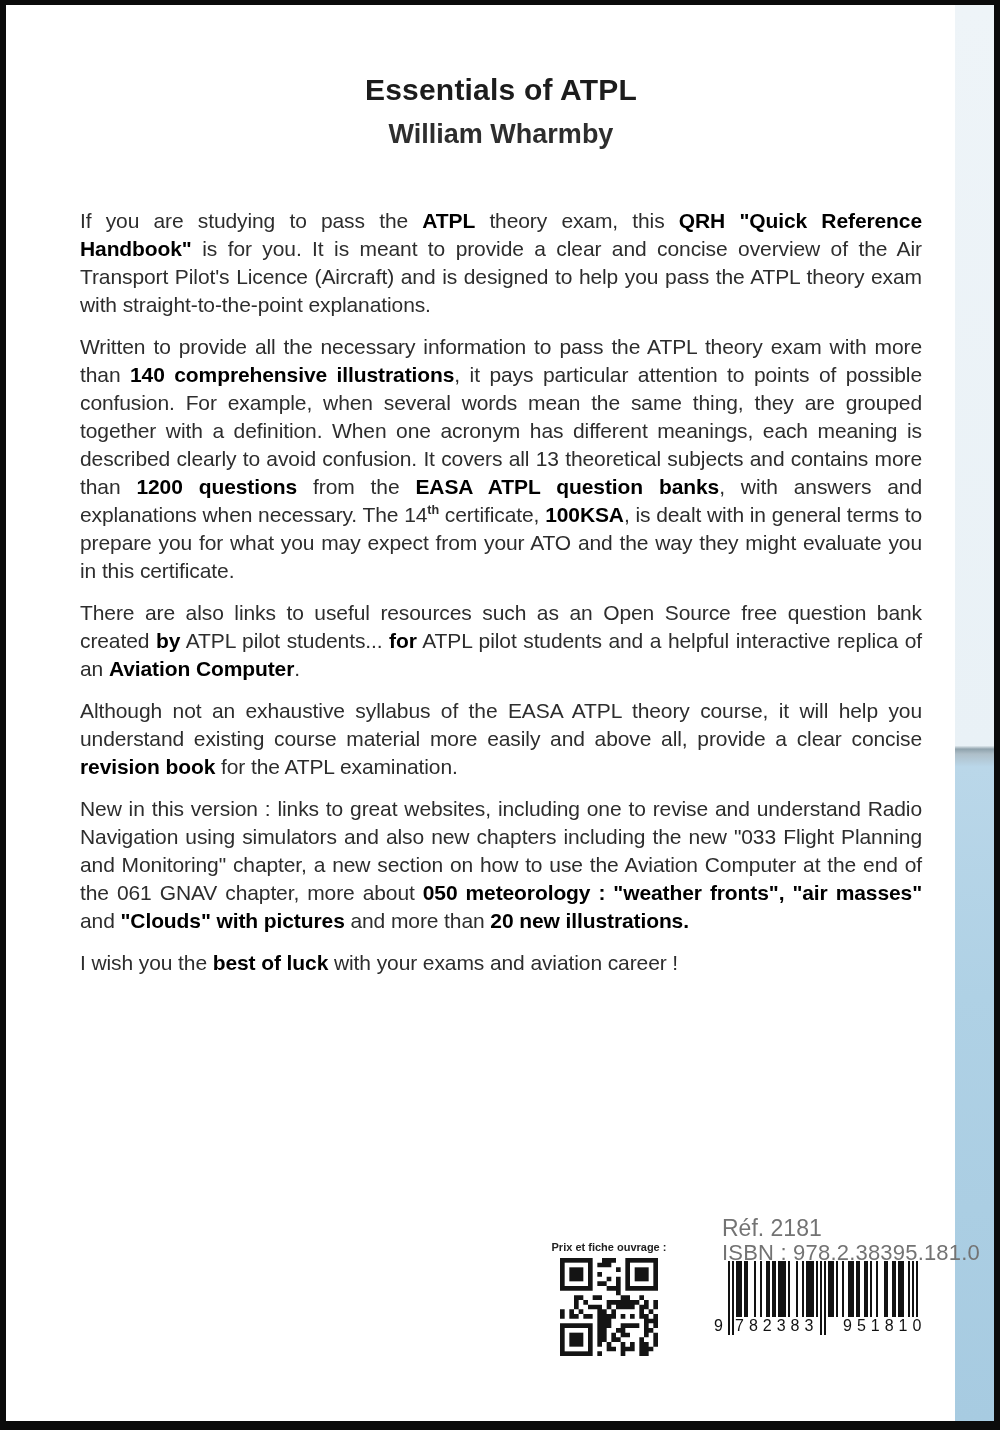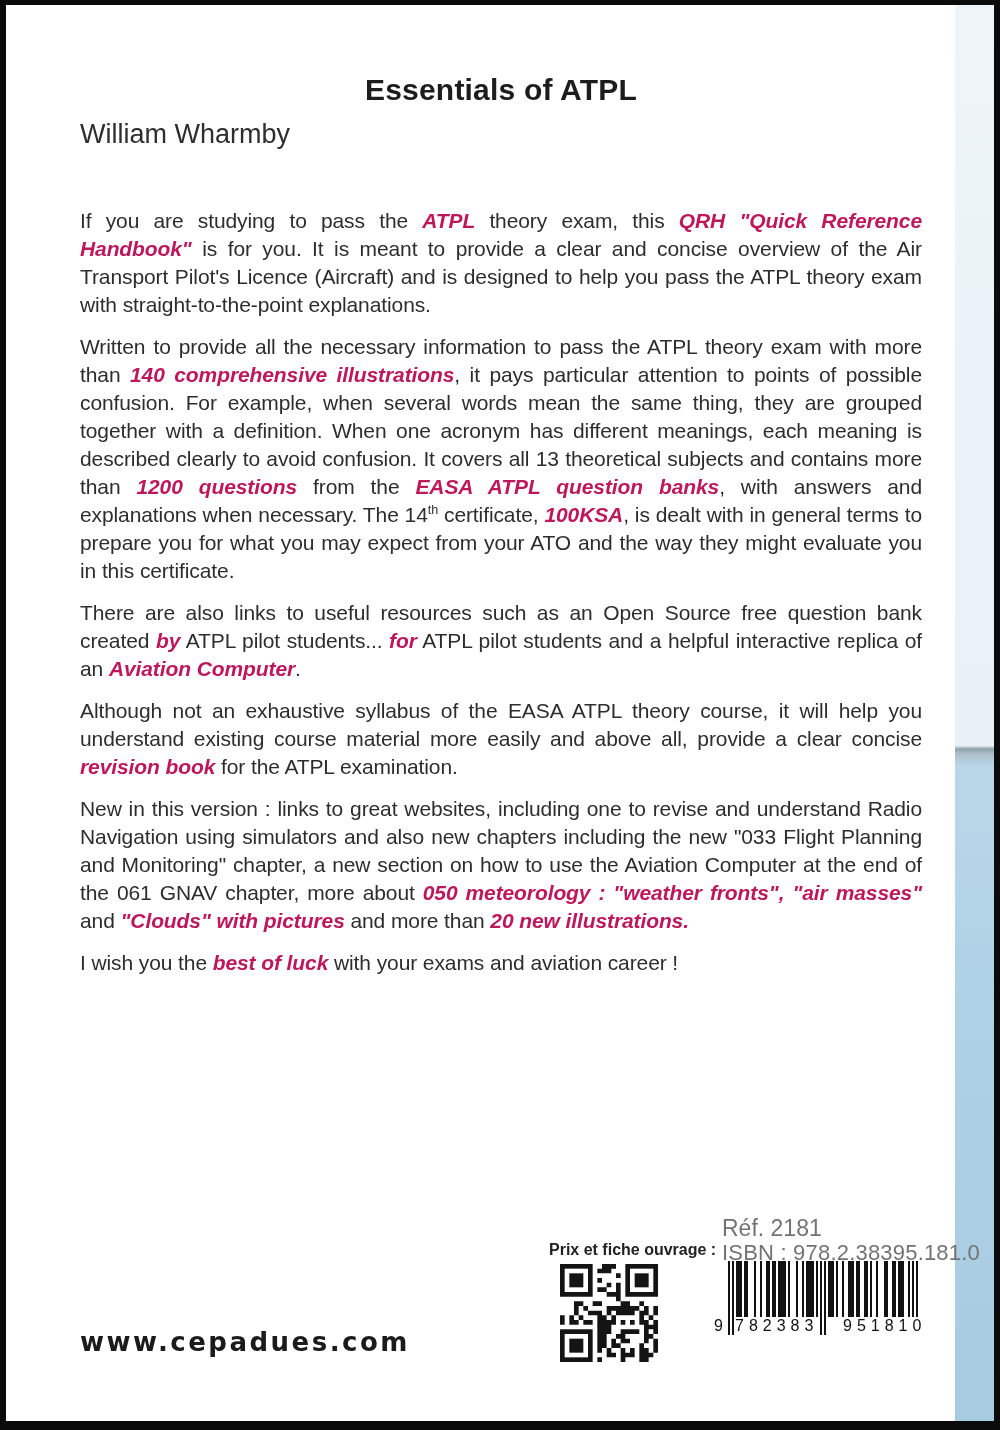--- a/index.html
+++ b/index.html
@@ -7,31 +7,31 @@
   .page{position:absolute;left:6px;top:5px;right:6px;bottom:9px;background:#ffffff;overflow:hidden;}
   .strip{position:absolute;top:0;right:0;bottom:0;width:39px;
          background:linear-gradient(180deg,
            #eef4f8 0%, #e9f1f6 52.3%,
            #8fa2ac 52.55%, #aebfc9 52.9%,
            #bad7e9 53.8%, #afd1e5 70%, #a7cbe1 100%);}
   .content{position:absolute;left:74px;top:0;width:842px;color:#2d2d2d;
            font-family:"Liberation Sans",sans-serif;}
   .title{margin:66px 0 0;text-align:center;font-size:30px;line-height:38px;
          font-weight:700;color:#1c1c1c;letter-spacing:0.2px;}
-  .author{margin:8px 0 6px;text-align:left;font-size:27px;line-height:34px;
-          font-weight:400;color:#2e2e2e;}
+  .author{margin:8px 0 6px;text-align:center;font-size:27px;line-height:34px;
+          font-weight:700;color:#2e2e2e;}
   .paras{margin-top:56px;}
   .paras p{margin:0 0 14px;font-size:21px;line-height:28px;text-align:justify;
            letter-spacing:-0.1px;}
-  .b{font-weight:700;color:#be185d;font-style:italic;}
-  sup{font-size:0.6em;line-height:0;vertical-align:super;}
+  .b{font-weight:700;color:#000000;}
+  sup{font-size:0.6em;line-height:0;vertical-align:super;font-weight:bold;}
   .website{position:absolute;left:74px;top:1322px;font-size:26px;font-weight:700;
            letter-spacing:2.5px;color:#1b1b1b;font-family:"DejaVu Sans",sans-serif;}
   .qr-block{position:absolute;left:543px;top:1236px;width:120px;text-align:center;}
-  .qr-label{font-size:16px;font-weight:700;color:#222;
+  .qr-label{font-size:11px;font-weight:700;color:#222;
             font-family:"Liberation Sans",sans-serif;white-space:nowrap;}
   .qr{width:98px;height:98px;margin:5px auto 0;display:block;}
   .ref-block{position:absolute;left:716px;top:1210px;color:#737373;
              font-family:"Liberation Sans",sans-serif;}
   .ref{font-size:23px;line-height:27px;}
   .isbn{font-size:22px;line-height:21px;letter-spacing:0.2px;}
   .barcode{position:absolute;left:722px;top:1256px;width:190px;height:96px;}
   .barcode svg{display:block;}
   .bc-digits{position:absolute;top:54px;left:0;width:100%;height:22px;
              font-family:"Liberation Sans",sans-serif;font-size:16px;color:#111;}
@@ -54,21 +54,20 @@
       <div class="paras">
         <p><span>If you are studying to pass the </span><span class="b">ATPL</span><span> theory exam, this </span><span class="b">QRH "Quick Reference Handbook"</span><span> is for you. It is meant to provide a clear and concise overview of the Air Transport Pilot's Licence (Aircraft) and is designed to help you pass the ATPL theory exam with straight-to-the-point explanations.</span></p>
         <p><span>Written to provide all the necessary information to pass the ATPL theory exam with more than </span><span class="b">140 comprehensive illustrations</span><span>, it pays particular attention to points of possible confusion. For example, when several words mean the same thing, they are grouped together with a definition. When one acronym has different meanings, each meaning is described clearly to avoid confusion. It covers all 13 theoretical subjects and contains more than </span><span class="b">1200 questions</span><span> from the </span><span class="b">EASA ATPL question banks</span><span>, with answers and explanations when necessary. The 14</span><sup>th</sup><span> certificate, </span><span class="b">100KSA</span><span>, is dealt with in general terms to prepare you for what you may expect from your ATO and the way they might evaluate you in this certificate.</span></p>
         <p><span>There are also links to useful resources such as an Open Source free question bank created </span><span class="b">by</span><span> ATPL pilot students... </span><span class="b">for</span><span> ATPL pilot students and a helpful interactive replica of an </span><span class="b">Aviation Computer</span><span>.</span></p>
         <p><span>Although not an exhaustive syllabus of the EASA ATPL theory course, it will help you understand existing course material more easily and above all, provide a clear concise </span><span class="b">revision book</span><span> for the ATPL examination.</span></p>
         <p><span>New in this version : links to great websites, including one to revise and understand Radio Navigation using simulators and also new chapters including the new "033 Flight Planning and Monitoring" chapter, a new section on how to use the Aviation Computer at the end of the 061 GNAV chapter, more about </span><span class="b">050 meteorology : "weather fronts", "air masses"</span><span> and </span><span class="b">"Clouds" with pictures</span><span> and more than </span><span class="b">20 new illustrations.</span></p>
         <p><span>I wish you the </span><span class="b">best of luck</span><span> with your exams and aviation career !</span></p>
       </div>
     </div>
 
-    <div class="website">www.cepadues.com</div>
 
     <div class="qr-block">
       <div class="qr-label">Prix et fiche ouvrage :</div>
       <svg class="qr" viewBox="0 0 84 84" id="qr-svg">
         <rect width="84" height="84" fill="#ffffff"></rect>
         <path d="M0 0h28v28H0z" fill="#141414"></path>
           <rect x="4" y="4" width="20" height="20" fill="#fff"></rect>
           <rect x="8" y="8" width="12" height="12" fill="#141414"></rect>
         <path d="M56 0h28v28H56z" fill="#141414"></path>
           <rect x="60" y="4" width="20" height="20" fill="#fff"></rect>

